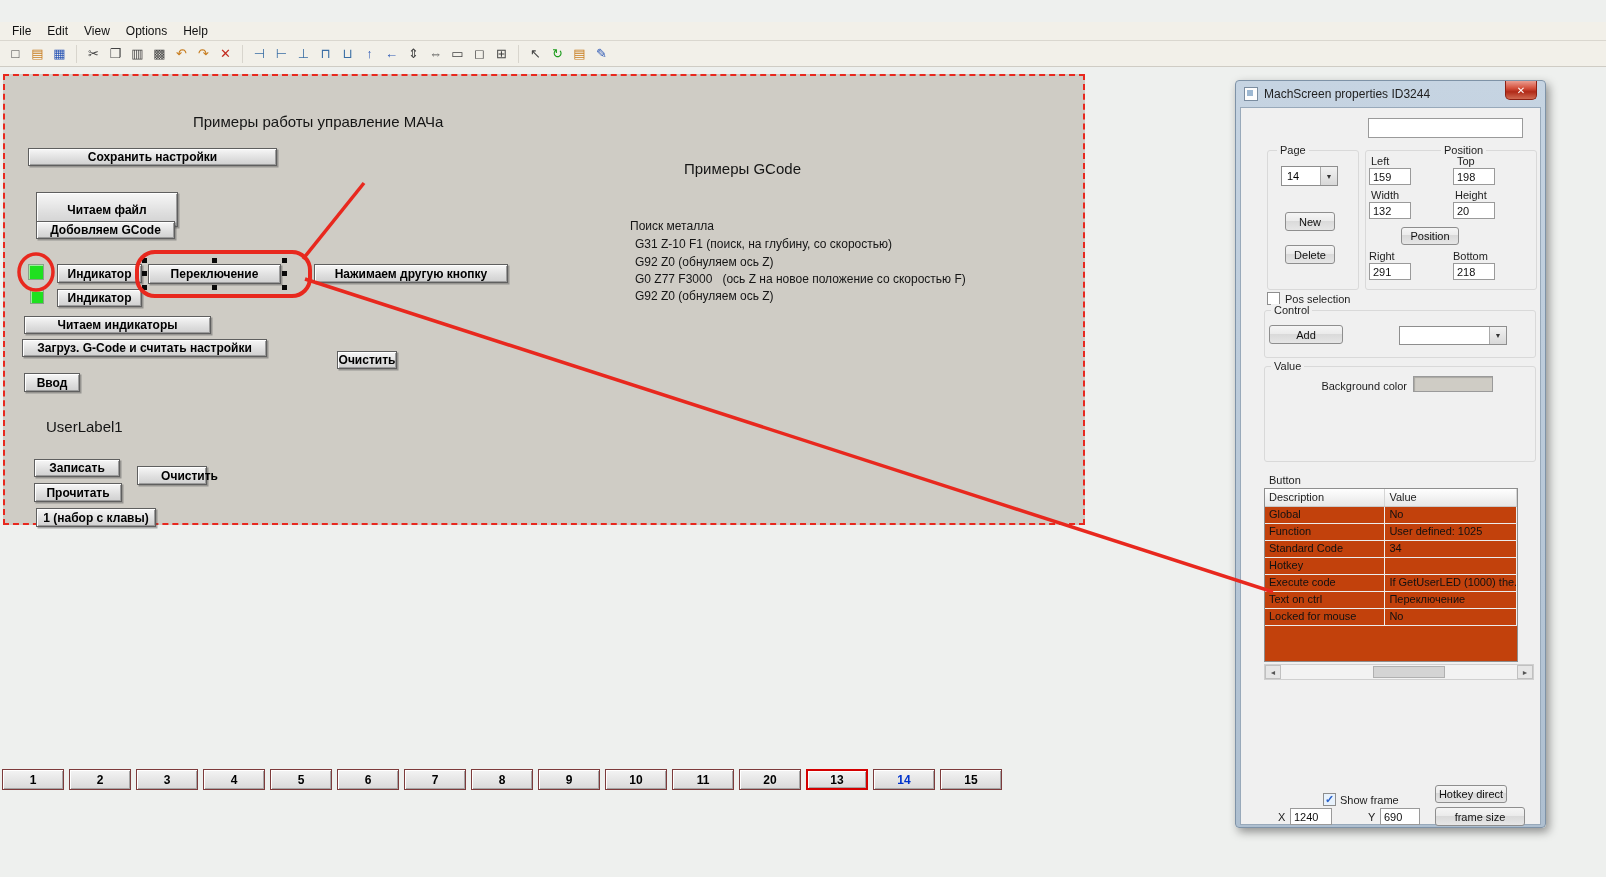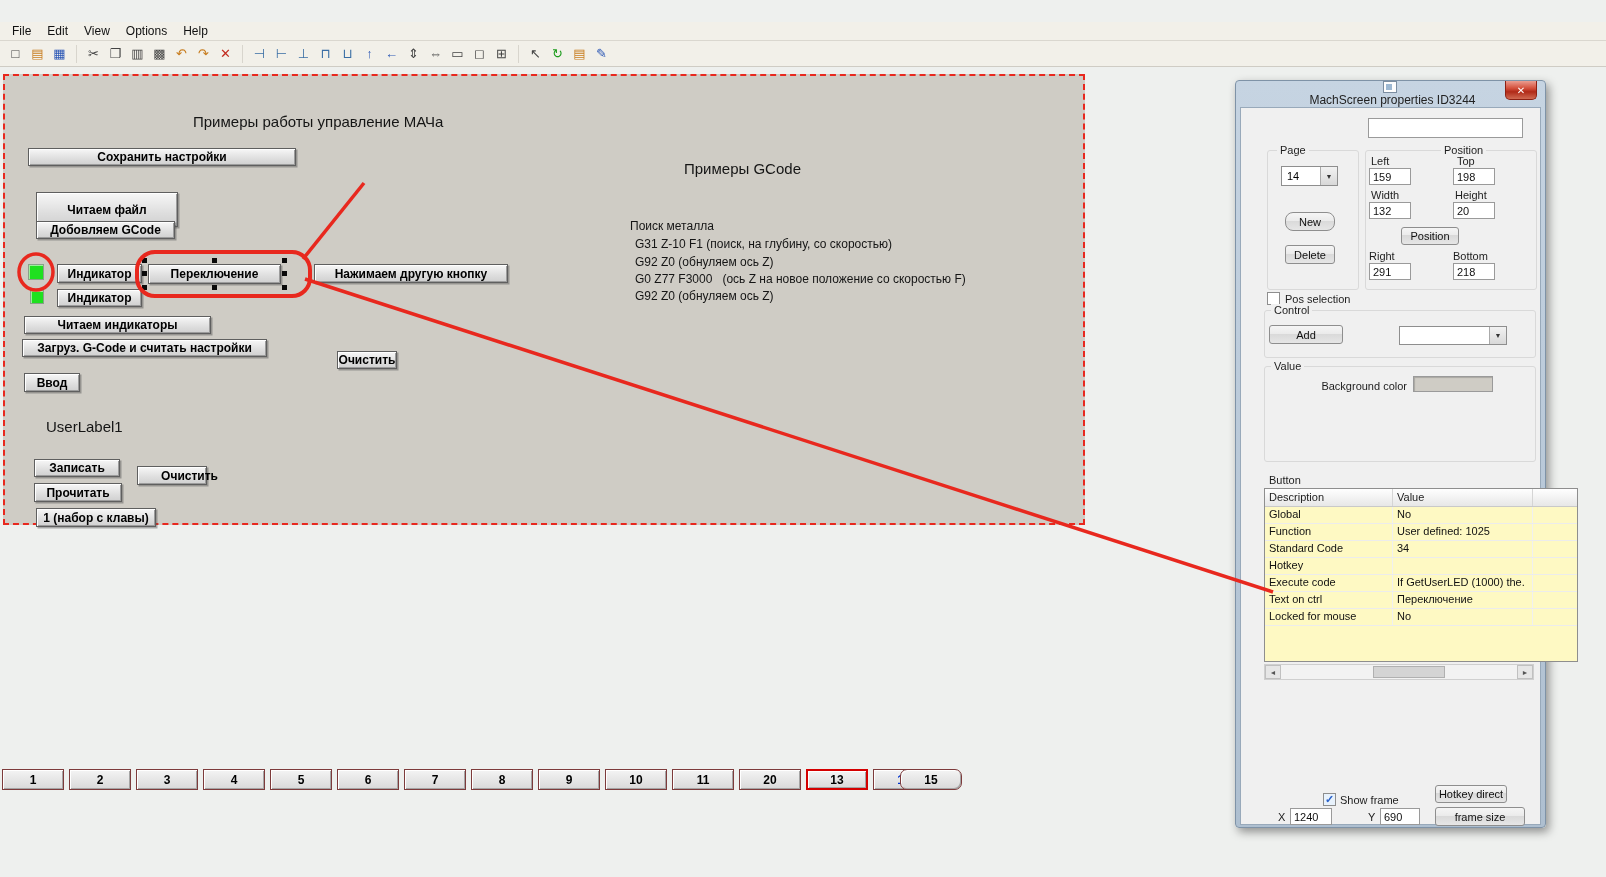--- a/index.html
+++ b/index.html
@@ -44,21 +44,21 @@
     background:linear-gradient(180deg,#f4f4f4,#d9d9d9); border:1px solid #7d3b3b;
     box-shadow: inset 1px 1px 0 #fff, inset -1px -1px 0 #a5a5a5; }
   .pbtn.sel { border:2px solid #d40000; }
   .pbtn.active { color:#0033cc; }
 
   
   .props { position:absolute; left:1235px; top:80px; width:311px; height:748px; z-index:40;
     background:linear-gradient(#c6d4e2,#aebfd0); border:1px solid #7f93a7; border-radius:4px;
     padding:0 4px 4px 4px; box-shadow:3px 4px 10px rgba(0,0,0,.4); }
   .props-title { position:relative; height:26px; display:flex; align-items:center; padding-left:4px;
-    font-size:12px; color:#222;flex-direction:column; }
+    font-size:12px; color:#222; }
   .dlg-icon { width:14px; height:14px; background:#fdfdfd; border:1px solid #7b8da0; margin-right:6px; position:relative; }
   .dlg-icon::after { content:""; position:absolute; left:2px; top:2px; width:6px; height:6px; background:#9db8d2; }
   .close-btn { position:absolute; right:4px; top:0; width:32px; height:19px;
     background:linear-gradient(#eb9d90,#d4503c 40%,#b02a18 60%,#d06a52); border:1px solid #8d2013;
     border-top:none; border-radius:0 0 5px 5px; color:#fff; display:flex; align-items:center;
     justify-content:center; font-size:10px; cursor:default; }
   .props-client { position:relative; width:100%; height:718px; background:#f0f0f0; border:1px solid #98a9ba; }
   .plabel { position:absolute; font-size:11px; color:#1d1d1d; white-space:nowrap; }
   .pfield { position:absolute; background:#fff; border:1px solid #9a9a9a; font-size:11px;
     padding:1px 3px; font-family:"Liberation Sans", sans-serif; color:#111; }
@@ -70,21 +70,21 @@
   .glabel { position:absolute; font-size:11px; color:#1d1d1d; background:#f0f0f0; padding:0 3px; white-space:nowrap; }
   .combo { position:absolute; background:#fff; border:1px solid #8e8e8e; font-size:11px; }
   .combo .val { position:absolute; left:5px; top:3px; }
   .combo .arrow { position:absolute; right:0; top:0; bottom:0; width:17px;
     background:linear-gradient(#f2f2f2,#d8d8d8); border-left:1px solid #aaa;
     display:flex; align-items:center; justify-content:center; font-size:7px; color:#333; }
   .swatch { position:absolute; background:#cfccc5; border:1px solid #9a9a9a;
     box-shadow:inset 1px 1px 1px rgba(0,0,0,.18); }
   .checkbox { position:absolute; width:13px; height:13px; background:#fff; border:1px solid #8e8e8e;
     font-size:11px; line-height:11px; text-align:center; color:#2b62c9; font-weight:bold; }
-  .grid { position:absolute; left:23px; top:380px; width:314px; height:174px; background:#fef9c3;
+  .grid { position:absolute; left:23px; top:380px; width:254px; height:174px; background:#c2410c;
     border:1px solid #8e8e8e; overflow:hidden; }
   .grid-header { display:flex; height:18px; background:linear-gradient(#ffffff,#e7e7e7);
     border-bottom:1px solid #c9c9c9; }
   .gh-cell { font-size:11px; padding:2px 4px; border-right:1px solid #d5d5d5; color:#1d1d1d; }
   .grid-row { display:flex; height:17px; border-bottom:1px solid #ececec; }
   .gr-cell { font-size:11px; padding:1px 4px; border-right:1px solid #f0f0f0;
     overflow:hidden; white-space:nowrap; color:#111; }
   .col-desc { width:128px; } .col-val { width:140px; }
   .hscroll { position:absolute; left:23px; top:556px; width:270px; height:16px; background:#f2f2f2;
     border:1px solid #cfcfcf; }
@@ -138,21 +138,21 @@
     <span class="sep"></span>
     <span class="tool">↖</span>
     <span class="tool c-green">↻</span>
     <span class="tool c-orange">▤</span>
     <span class="tool c-blue">✎</span>
   </div>
 
   <div class="canvas">
     <span class="canvas-label" style="left:188px; top:37px;">Примеры работы управление МАЧа</span>
 
-    <div class="cbtn" style="left:23px; top:72px; width:268px; height:18px;">Сохранить настройки</div>
+    <div class="cbtn" style="left:23px; top:72px; width:249px; height:18px;">Сохранить настройки</div>
     <div class="cbtn" style="left:31px; top:116px; width:142px; height:35px;">Читаем файл</div>
     <div class="cbtn" style="left:31px; top:145px; width:139px; height:18px;">Добовляем GCode</div>
 
     <div class="led" style="left:23px; top:188px; width:16px; height:16px;"></div>
     <div class="cbtn" style="left:52px; top:188px; width:85px; height:19px;">Индикатор</div>
 
     <div class="sel-wrap">
       <div class="cbtn">Переключение</div>
       <span class="hnd" style="left:-6px; top:-6px;"></span>
       <span class="hnd" style="left:calc(50% - 3px); top:-6px;"></span>
@@ -197,40 +197,40 @@
     <div class="pbtn" style="left:270px;">5</div>
     <div class="pbtn" style="left:337px;">6</div>
     <div class="pbtn" style="left:404px;">7</div>
     <div class="pbtn" style="left:471px;">8</div>
     <div class="pbtn" style="left:538px;">9</div>
     <div class="pbtn" style="left:605px;">10</div>
     <div class="pbtn" style="left:672px;">11</div>
     <div class="pbtn" style="left:739px;">20</div>
     <div class="pbtn sel" style="left:806px;">13</div>
     <div class="pbtn active" style="left:873px;">14</div>
-    <div class="pbtn" style="left:900px;border-radius:7px;">15</div>
+    <div class="pbtn" style="left:940px;">15</div>
   </div>
 
   <div class="props">
     <div class="props-title">
       <span class="dlg-icon"></span>
       <span>MachScreen properties  ID3244</span>
       <span class="close-btn">✕</span>
     </div>
     <div class="props-client">
 
       <input class="pfield" style="left: 127px; top: 10px; width: 155px; height: 20px;" readonly="" value="">
 
       <div class="group" style="left:26px; top:42px; width:92px; height:140px;"></div>
       <span class="glabel" style="left:36px; top:36px;">Page</span>
       <div class="combo" style="left:40px; top:58px; width:57px; height:20px;">
         <span class="val">14</span>
         <span class="arrow">▼</span>
       </div>
-      <div class="pbtn2" style="left:44px; top:104px; width:50px; height:19px;border-radius:8px;">New</div>
+      <div class="pbtn2" style="left:44px; top:104px; width:50px; height:19px;">New</div>
       <div class="pbtn2" style="left:44px; top:137px; width:50px; height:19px;">Delete</div>
 
       <div class="group" style="left:124px; top:42px; width:172px; height:140px;"></div>
       <span class="glabel" style="left:200px; top:36px;">Position</span>
       <span class="plabel" style="left:130px; top:47px;">Left</span>
       <input class="pfield" style="left: 128px; top: 60px; width: 42px; height: 17px;" readonly="" value="159">
       <span class="plabel" style="left:216px; top:47px;">Top</span>
       <input class="pfield" style="left: 212px; top: 60px; width: 42px; height: 17px;" readonly="" value="198">
       <span class="plabel" style="left:130px; top:81px;">Width</span>
       <input class="pfield" style="left: 128px; top: 94px; width: 42px; height: 17px;" readonly="" value="132">

